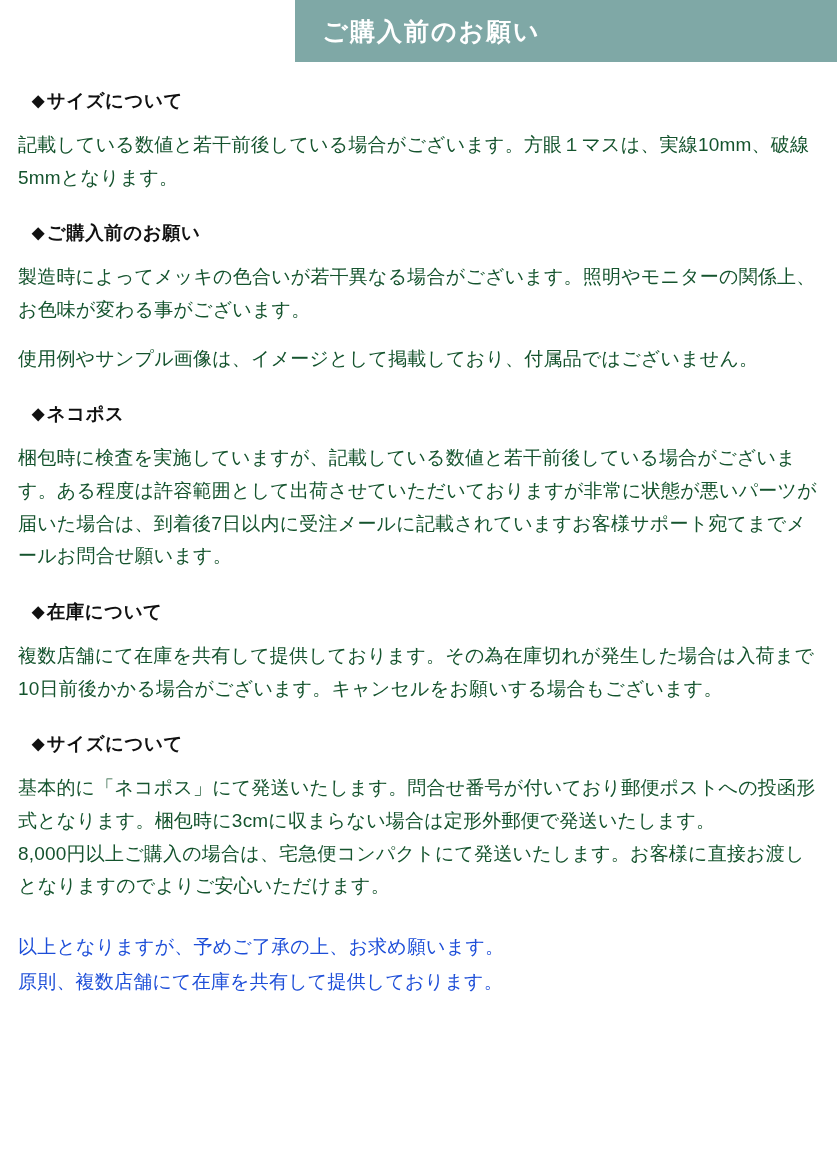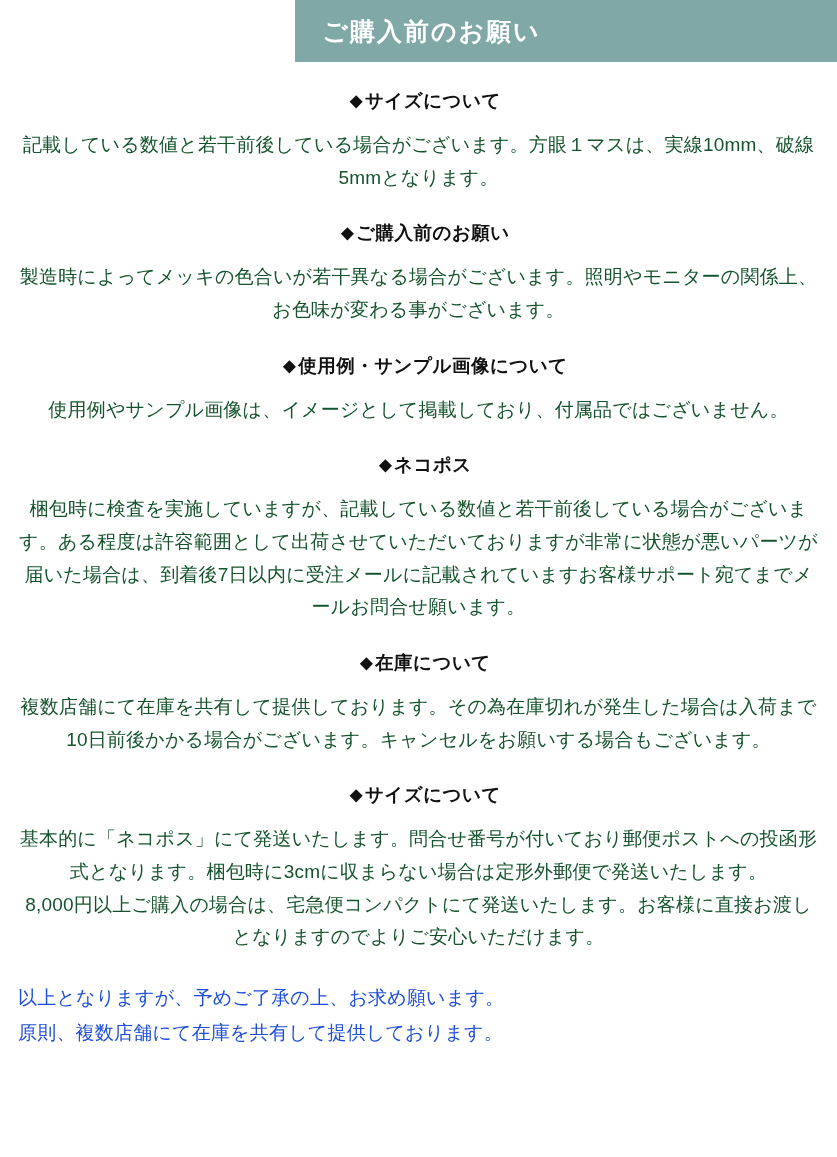--- a/index.html
+++ b/index.html
@@ -51,21 +51,20 @@
   .content {
     position: absolute;
     left: 0;
     top: 62px;
     width: 837px;
     padding: 0 18px 0 18px;
     box-sizing: border-box;
   }
   .section {
     margin: 0;
-    text-align: center;
   }
   .section-heading {
     font-size: 18.5px;
     font-weight: bold;
     color: #111111;
     margin: 26px 0 0 14px;
     letter-spacing: 0.5px;
   }
   .diamond {
     font-size: 16px;
@@ -114,23 +113,20 @@
     </div>
 
     <div class="section">
       <div class="section-heading">
         <span class="diamond">◆</span><span>ご購入前のお願い</span>
       </div>
       <div class="section-body">製造時によってメッキの色合いが若干異なる場合がございます。照明やモニターの関係上、お色味が変わる事がございます。</div>
     </div>
 
     <div class="section">
-      <div class="section-heading">
-        <span class="diamond">◆</span><span>使用例・サンプル画像について</span>
-      </div>
       <div class="section-body">使用例やサンプル画像は、イメージとして掲載しており、付属品ではございません。</div>
     </div>
 
     <div class="section">
       <div class="section-heading">
         <span class="diamond">◆</span><span>ネコポス</span>
       </div>
       <div class="section-body">梱包時に検査を実施していますが、記載している数値と若干前後している場合がございます。ある程度は許容範囲として出荷させていただいておりますが非常に状態が悪いパーツが届いた場合は、到着後7日以内に受注メールに記載されていますお客様サポート宛てまでメールお問合せ願います。</div>
     </div>
 

